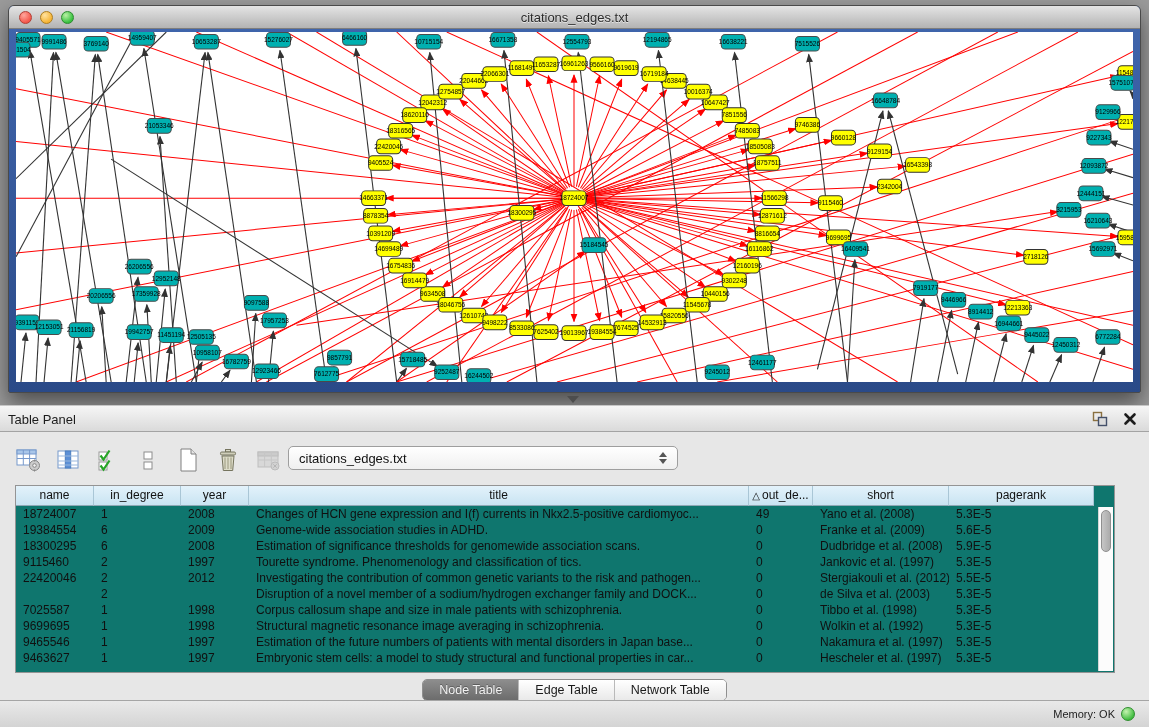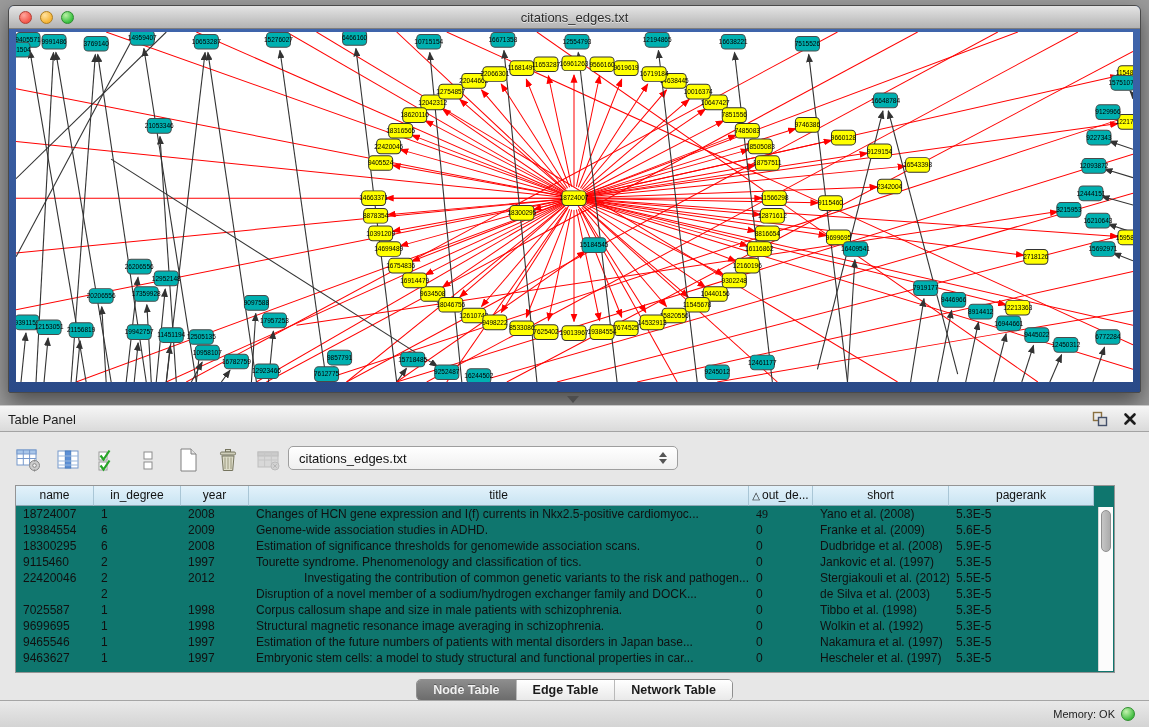--- a/index.html
+++ b/index.html
@@ -60,21 +60,21 @@
     line-height:19px; overflow:hidden; white-space:nowrap; }
   .sort-tri { font-size:10px; margin-right:2px; }
   .tbody .tr { display:flex; height:16px; line-height:16px; }
   .td { font-size:12px; color:#101010; padding-left:7px; overflow:hidden; white-space:nowrap; }
   .vscroll { position:absolute; right:1px; top:21px; bottom:1px; width:15px; background:#fcfcfc; border-left:1px solid #d6d6d6; }
   .vthumb { position:absolute; left:2px; top:3px; width:10px; height:42px; border-radius:6px;
     background:linear-gradient(90deg,#c6c6c6,#ababab); border:1px solid #8f8f8f; }
 
   .tabs { position:absolute; left:0; right:0; top:246px; display:flex; justify-content:center; }
   .tab-group { display:flex; border:1px solid #8f8f8f; border-radius:5px; overflow:hidden;
-    box-shadow:0 1px 1px rgba(255,255,255,.7);font-weight:bold; }
+    box-shadow:0 1px 1px rgba(255,255,255,.7); }
   .tab { font-size:12.5px; padding:3px 16px; background:linear-gradient(180deg,#ffffff,#e9e9e9);
     color:#1a1a1a; border-right:1px solid #b9b9b9; }
   .tab:last-child { border-right:none; }
   .tab.selected { background:linear-gradient(180deg,#8d8d8d,#6c6c6c); color:#f1f1f1;
     text-shadow:0 -1px 0 rgba(0,0,0,.3); }
 
   
   .status-bar { position:absolute; left:0; bottom:0; width:1149px; height:27px;
     background:linear-gradient(180deg,#e9e9e9,#d4d4d4); border-top:1px solid #a5a5a5;
     display:flex; align-items:center; justify-content:flex-end; padding-right:14px; gap:6px; }
@@ -815,21 +815,21 @@
           <div class="th" style="width: 64px;"><span class="sort-tri">△</span><span>out_de...</span></div>
           <div class="th" style="width: 136px;"><span>short</span></div>
           <div class="th" style="width: 145px;"><span>pagerank</span></div>
         </div>
       <div class="tbody" id="tbody">
           <div class="tr">
             <div class="td" style="width: 78px;">18724007</div>
             <div class="td" style="width: 87px;">1</div>
             <div class="td" style="width: 68px;">2008</div>
             <div class="td" style="width: 500px;">Changes of HCN gene expression and I(f) currents in Nkx2.5-positive cardiomyoc...</div>
-            <div class="td" style="width: 64px; font-family: Liberation Serif, serif;">49</div>
+            <div class="td" style="width: 64px;">49</div>
             <div class="td" style="width: 136px;">Yano et al. (2008)</div>
             <div class="td" style="width: 145px;">5.3E-5</div>
           </div>
           <div class="tr">
             <div class="td" style="width: 78px;">19384554</div>
             <div class="td" style="width: 87px;">6</div>
             <div class="td" style="width: 68px;">2009</div>
             <div class="td" style="width: 500px;">Genome-wide association studies in ADHD.</div>
             <div class="td" style="width: 64px;">0</div>
             <div class="td" style="width: 136px;">Franke et al. (2009)</div>
@@ -850,21 +850,21 @@
             <div class="td" style="width: 68px;">1997</div>
             <div class="td" style="width: 500px;">Tourette syndrome. Phenomenology and classification of tics.</div>
             <div class="td" style="width: 64px;">0</div>
             <div class="td" style="width: 136px;">Jankovic et al. (1997)</div>
             <div class="td" style="width: 145px;">5.3E-5</div>
           </div>
           <div class="tr">
             <div class="td" style="width: 78px;">22420046</div>
             <div class="td" style="width: 87px;">2</div>
             <div class="td" style="width: 68px;">2012</div>
-            <div class="td" style="width: 500px; text-align: right;">Investigating the contribution of common genetic variants to the risk and pathogen...</div>
+            <div class="td" style="width: 500px;">Investigating the contribution of common genetic variants to the risk and pathogen...</div>
             <div class="td" style="width: 64px;">0</div>
             <div class="td" style="width: 136px; text-align: right;">Stergiakouli et al. (2012)</div>
             <div class="td" style="width: 145px;">5.5E-5</div>
           </div>
           <div class="tr">
             <div class="td" style="width: 78px; margin-top: 44px;">14569117</div>
             <div class="td" style="width: 87px;">2</div>
             <div class="td" style="width: 68px; margin-top: 43px;">2003</div>
             <div class="td" style="width: 500px;">Disruption of a novel member of a sodium/hydrogen exchanger family and DOCK...</div>
             <div class="td" style="width: 64px;">0</div>

